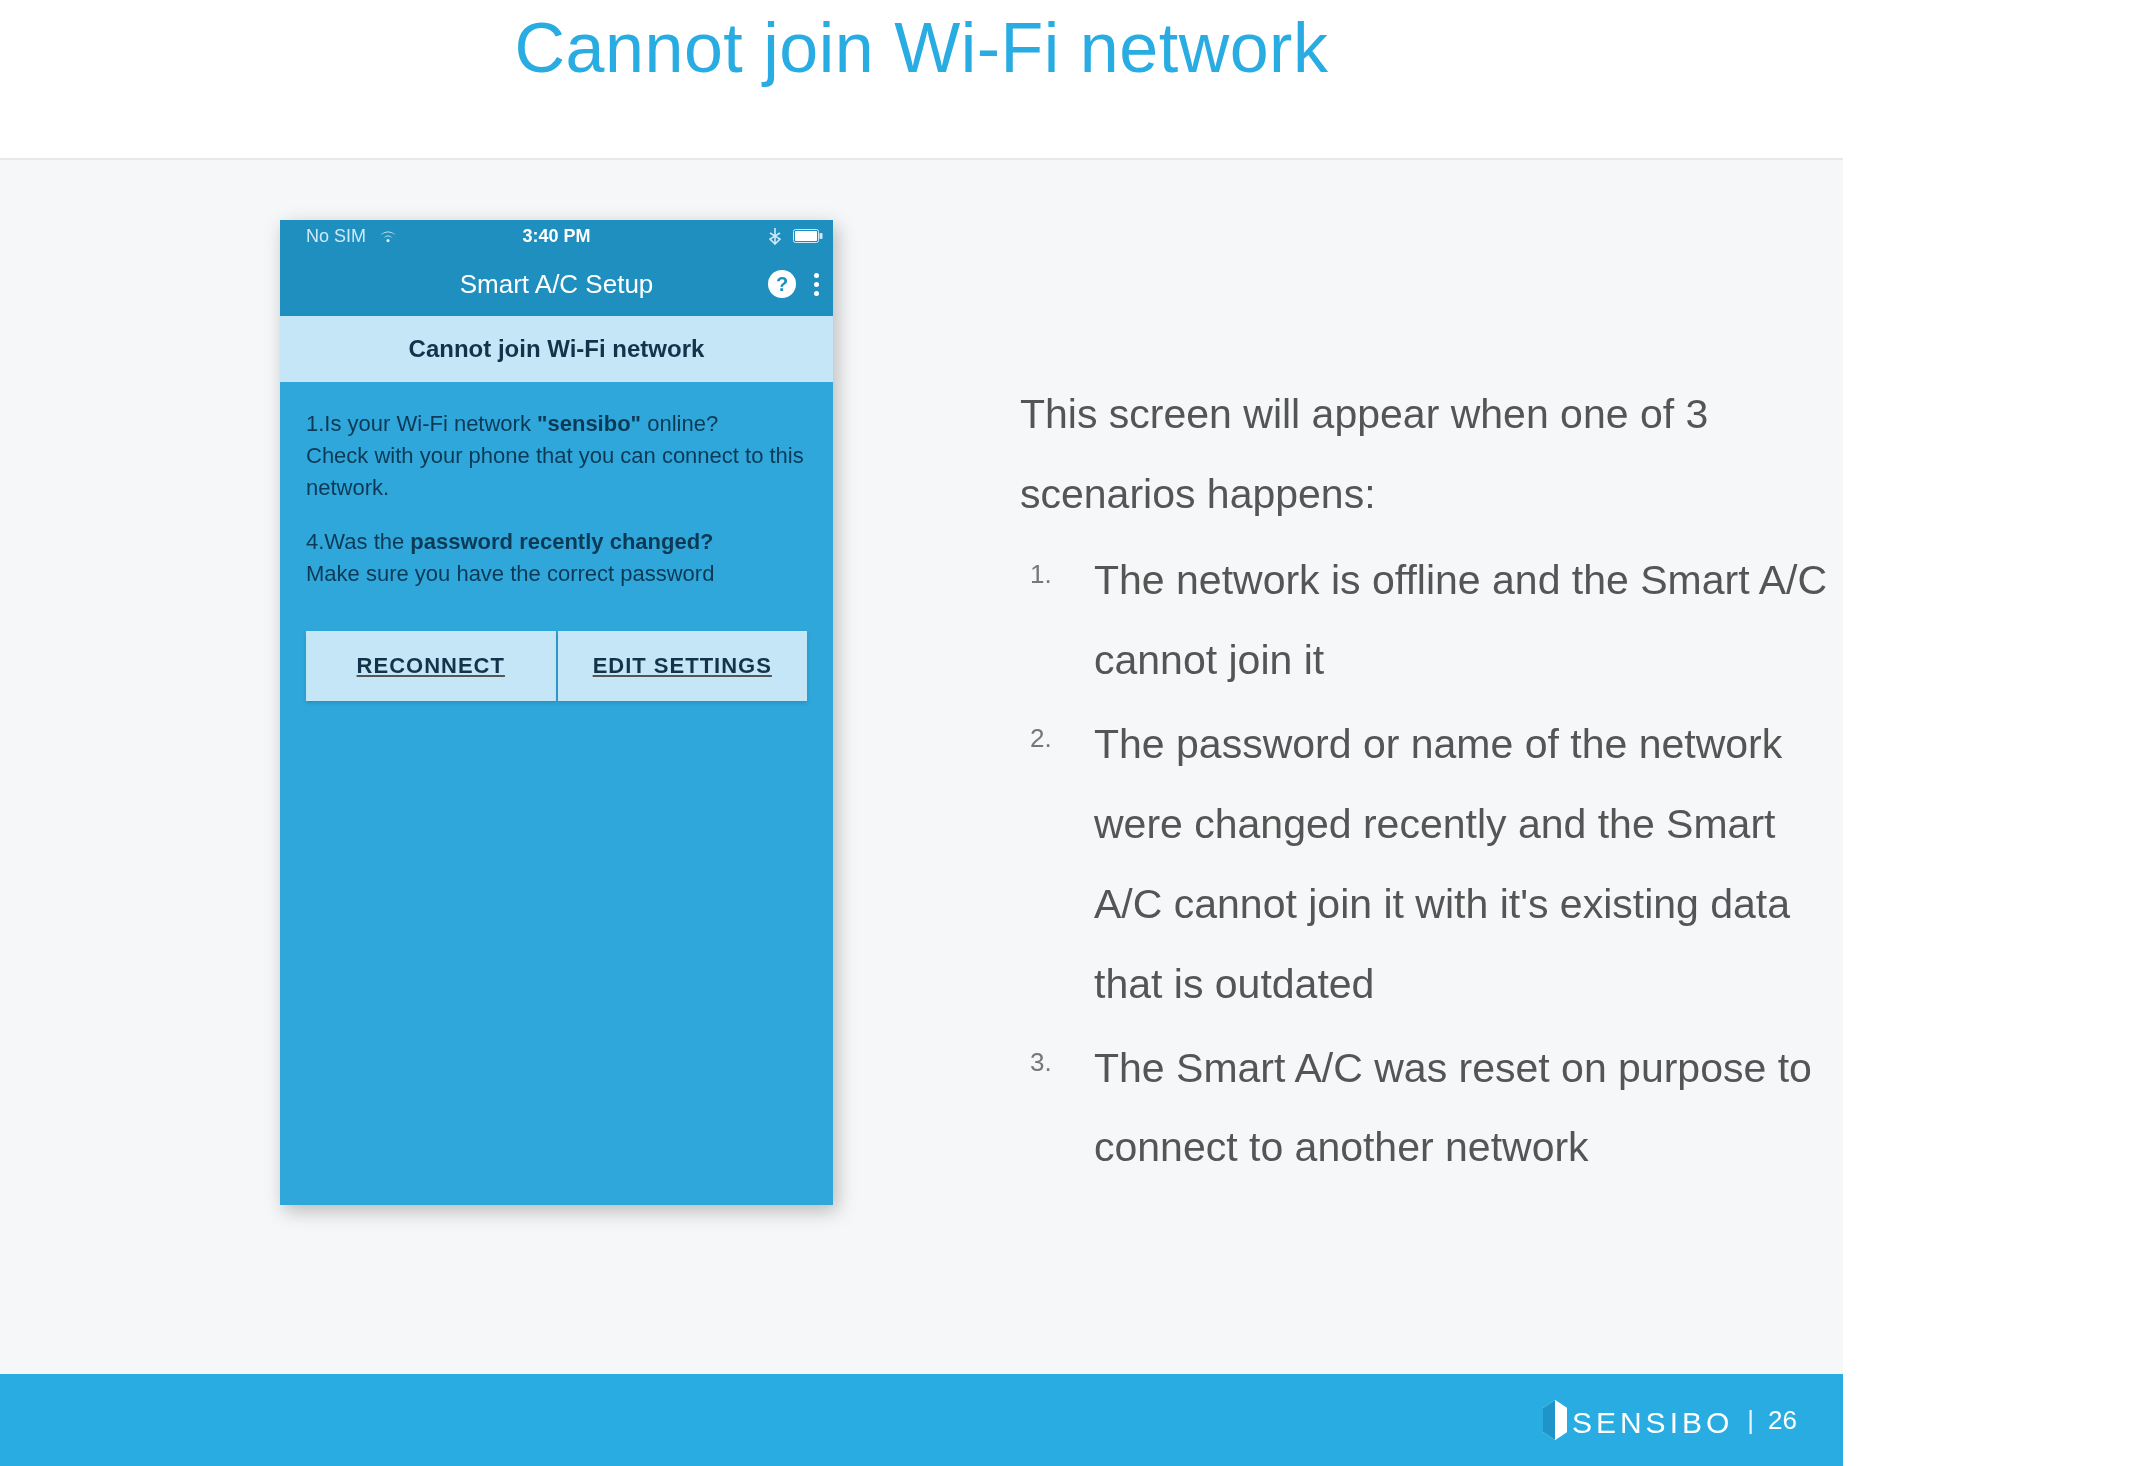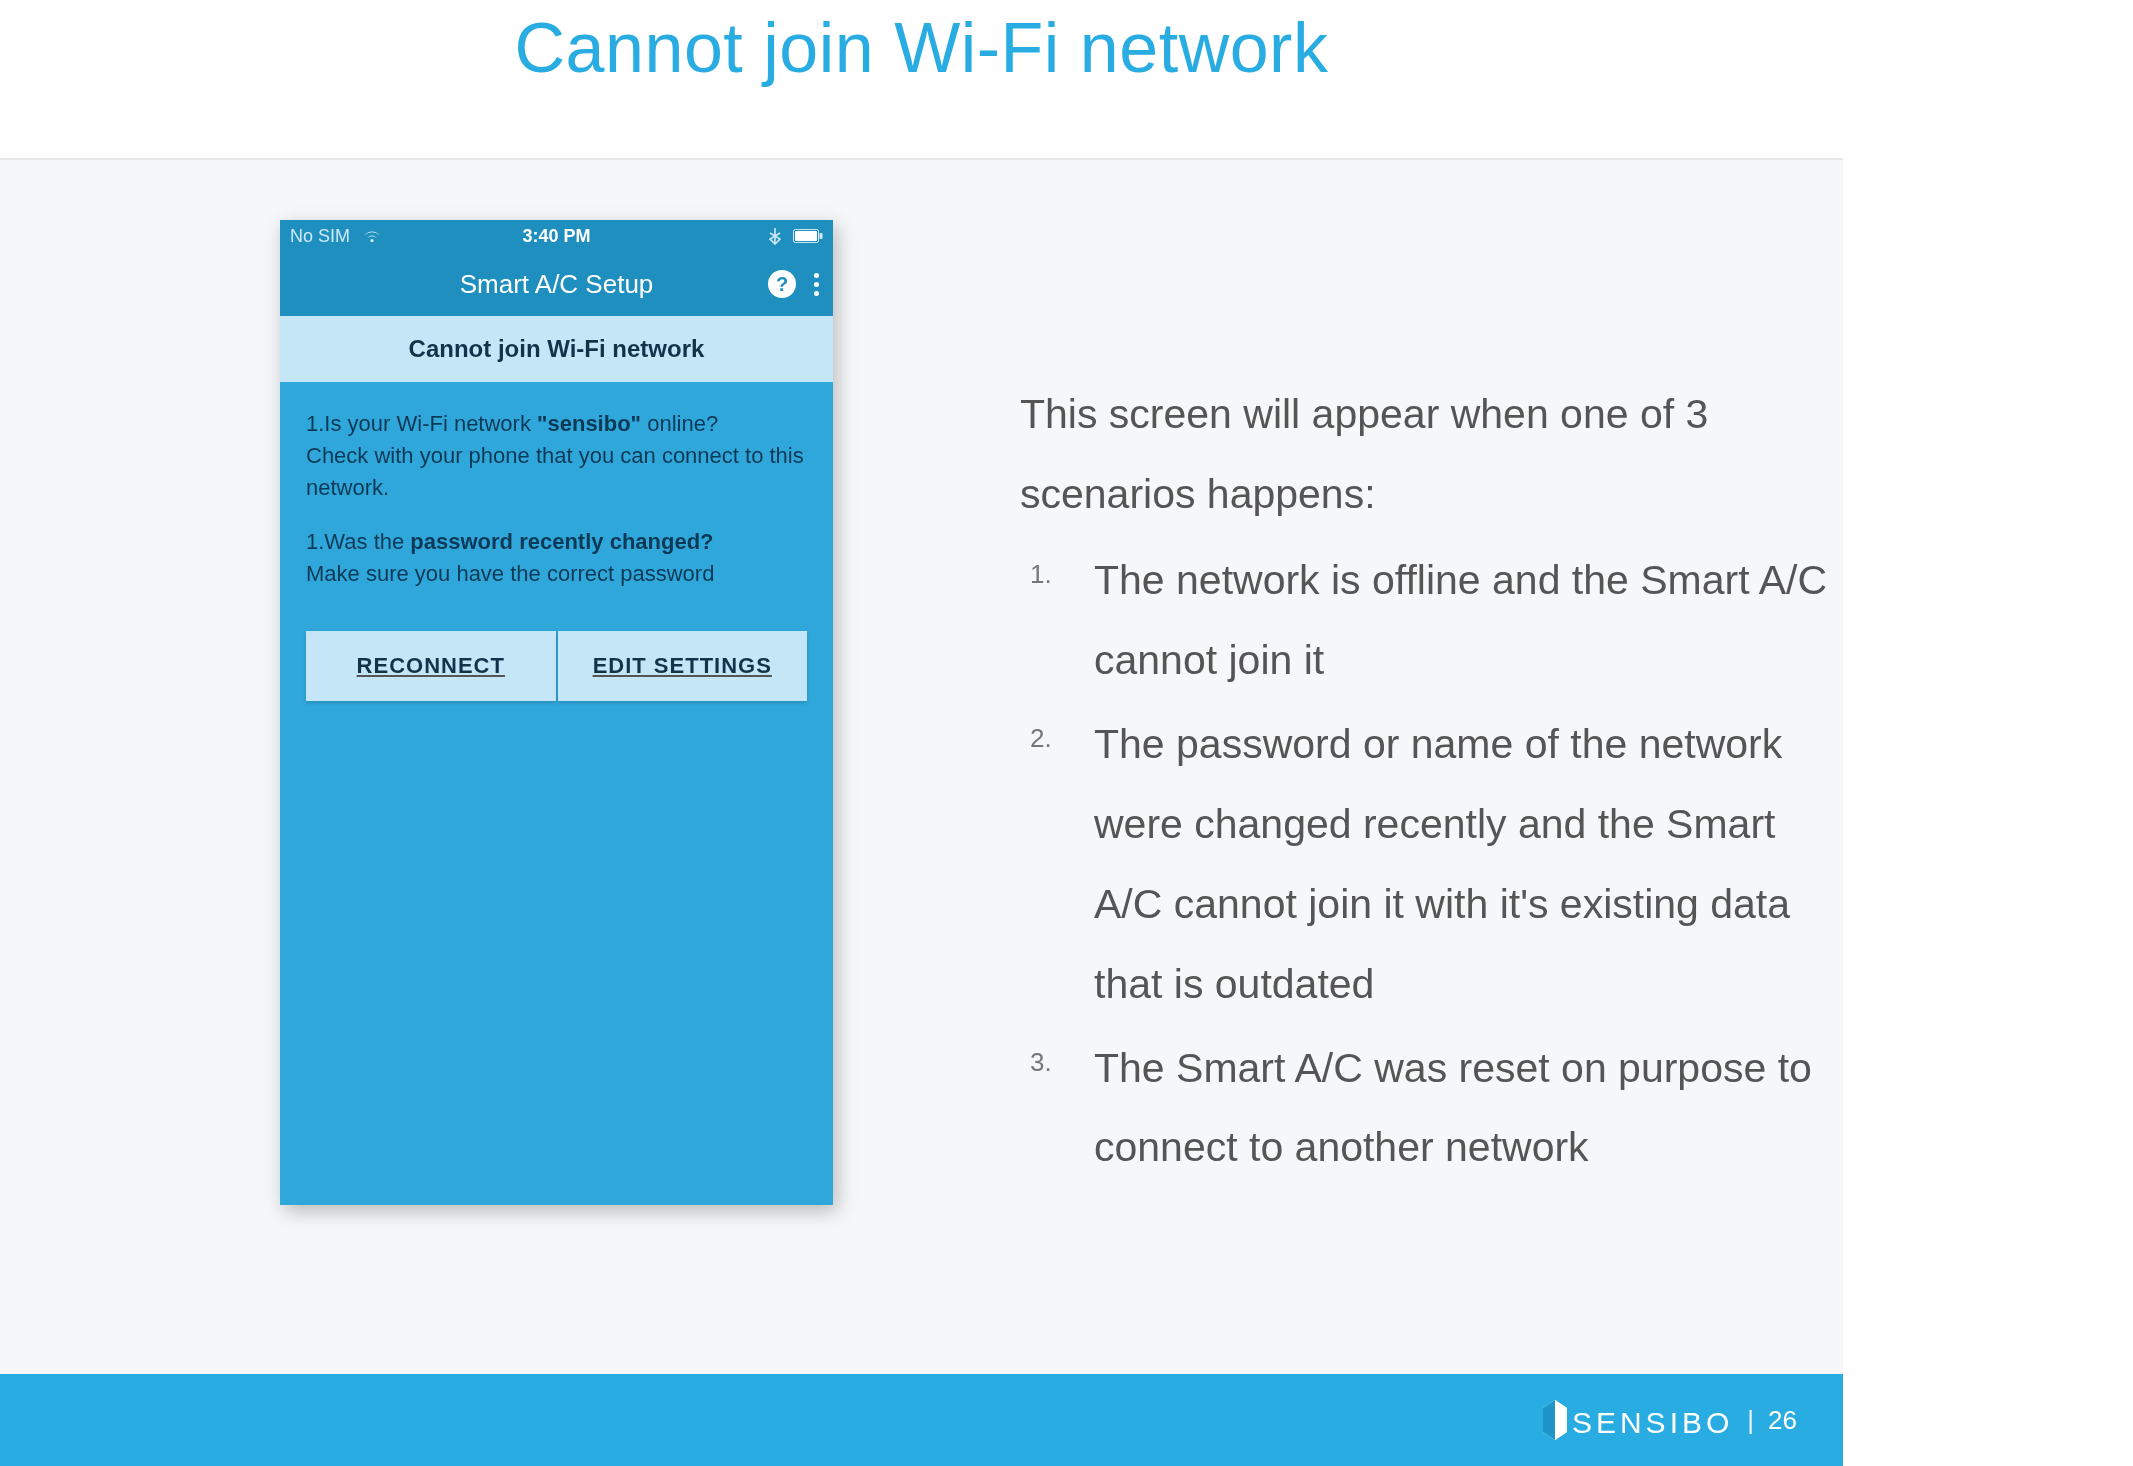--- a/index.html
+++ b/index.html
@@ -63,21 +63,21 @@
     height: 32px;
     background: #1f8fbf;
     color: #cfe9f6;
     display: flex;
     align-items: center;
     justify-content: space-between;
     padding: 0 10px;
     font-size: 18px;
     font-weight: 500;
   }
-  .status-left, .status-right { display: flex; align-items: center; gap: 12px; }
+  .status-left, .status-right { display: flex; align-items: center; gap: 12px; margin-left: 16px; }
   .status-center { position:absolute; left:0; right:0; text-align:center; }
   .status-center span { color:#ffffff; font-weight:600; }
 
   .status-right svg, .status-left svg { display:block; }
 
   .app-bar {
     height: 64px;
     background: #1f8fbf;
     color: #ffffff;
     display: flex;
@@ -336,21 +336,21 @@
 
       <div class="error-banner">Cannot join Wi-Fi network</div>
 
 
       <div class="troubleshoot">
         <div class="block">
           <span>1.Is your Wi-Fi network </span><b>"sensibo"</b><span> online?</span><br>
           <span>Check with your phone that you can connect to this network.</span>
         </div>
         <div class="block">
-          <span>1.Was the </span><b>password recently changed?</b><br>
+          <span>4.Was the </span><b>password recently changed?</b><br>
           <span>Make sure you have the correct password</span>
         </div>
       </div>
 
       <div class="button-row">
         <div class="btn">RECONNECT</div>
         <div class="btn">EDIT SETTINGS</div>
       </div>
 
       <div class="phone-fill"></div>

